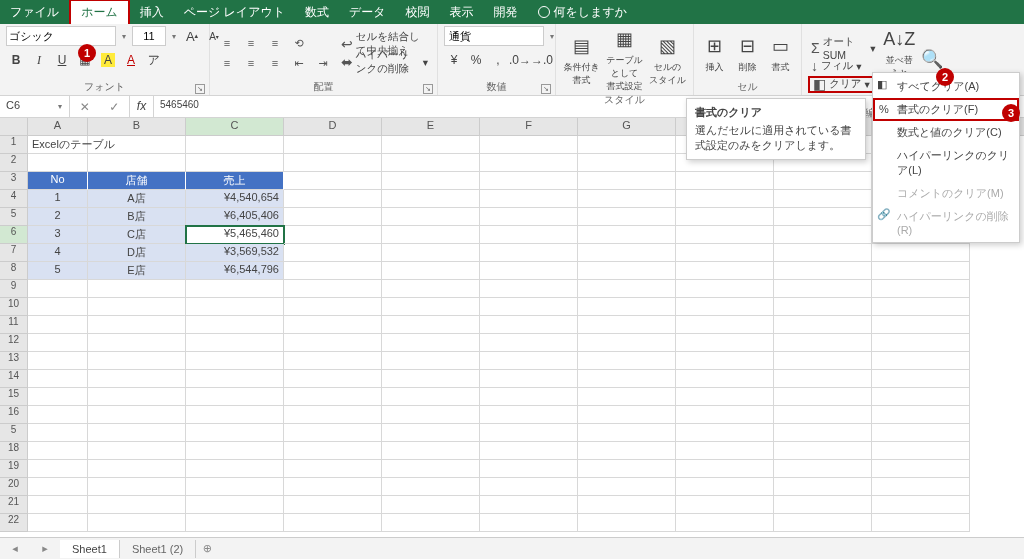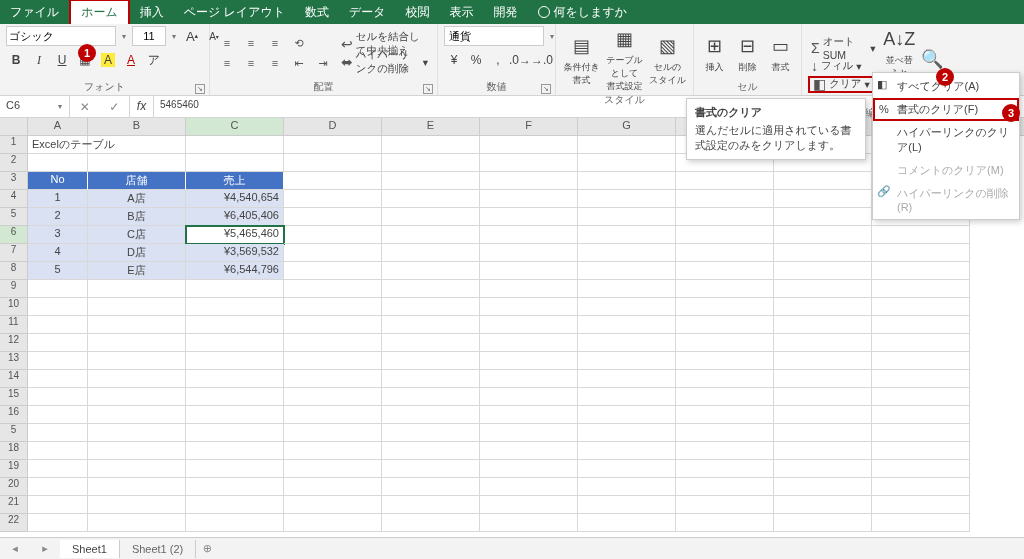--- a/index.html
+++ b/index.html
@@ -225,20 +225,21 @@
     </div>
     <div class="group-label">編集</div>
   </div>
 
   <div class="badge" style="right:70px; top:44px;">2</div>
 </div>
 
 <div class="dropdown">
   <div class="dd-item"><span class="ico">◧</span><span>すべてクリア(A)</span></div>
   <div class="dd-item highlighted"><span class="ico">%</span><span>書式のクリア(F)</span></div>
+  <div class="dd-item"><span>数式と値のクリア(C)</span></div>
   <div class="dd-item"><span>ハイパーリンクのクリア(L)</span></div>
   <div class="dd-item disabled"><span>コメントのクリア(M)</span></div>
   <div class="dd-item disabled"><span class="ico">🔗</span><span>ハイパーリンクの削除(R)</span></div>
 </div>
 <div class="badge" style="right:-6px; top:104px; left:auto; position:absolute; right:0px; transform:translateX(-4px);">3</div>
 
 <div class="tooltip">
   <div class="tt-title">書式のクリア</div>
   <div>選んだセルに適用されている書式設定のみをクリアします。</div>
 </div>

